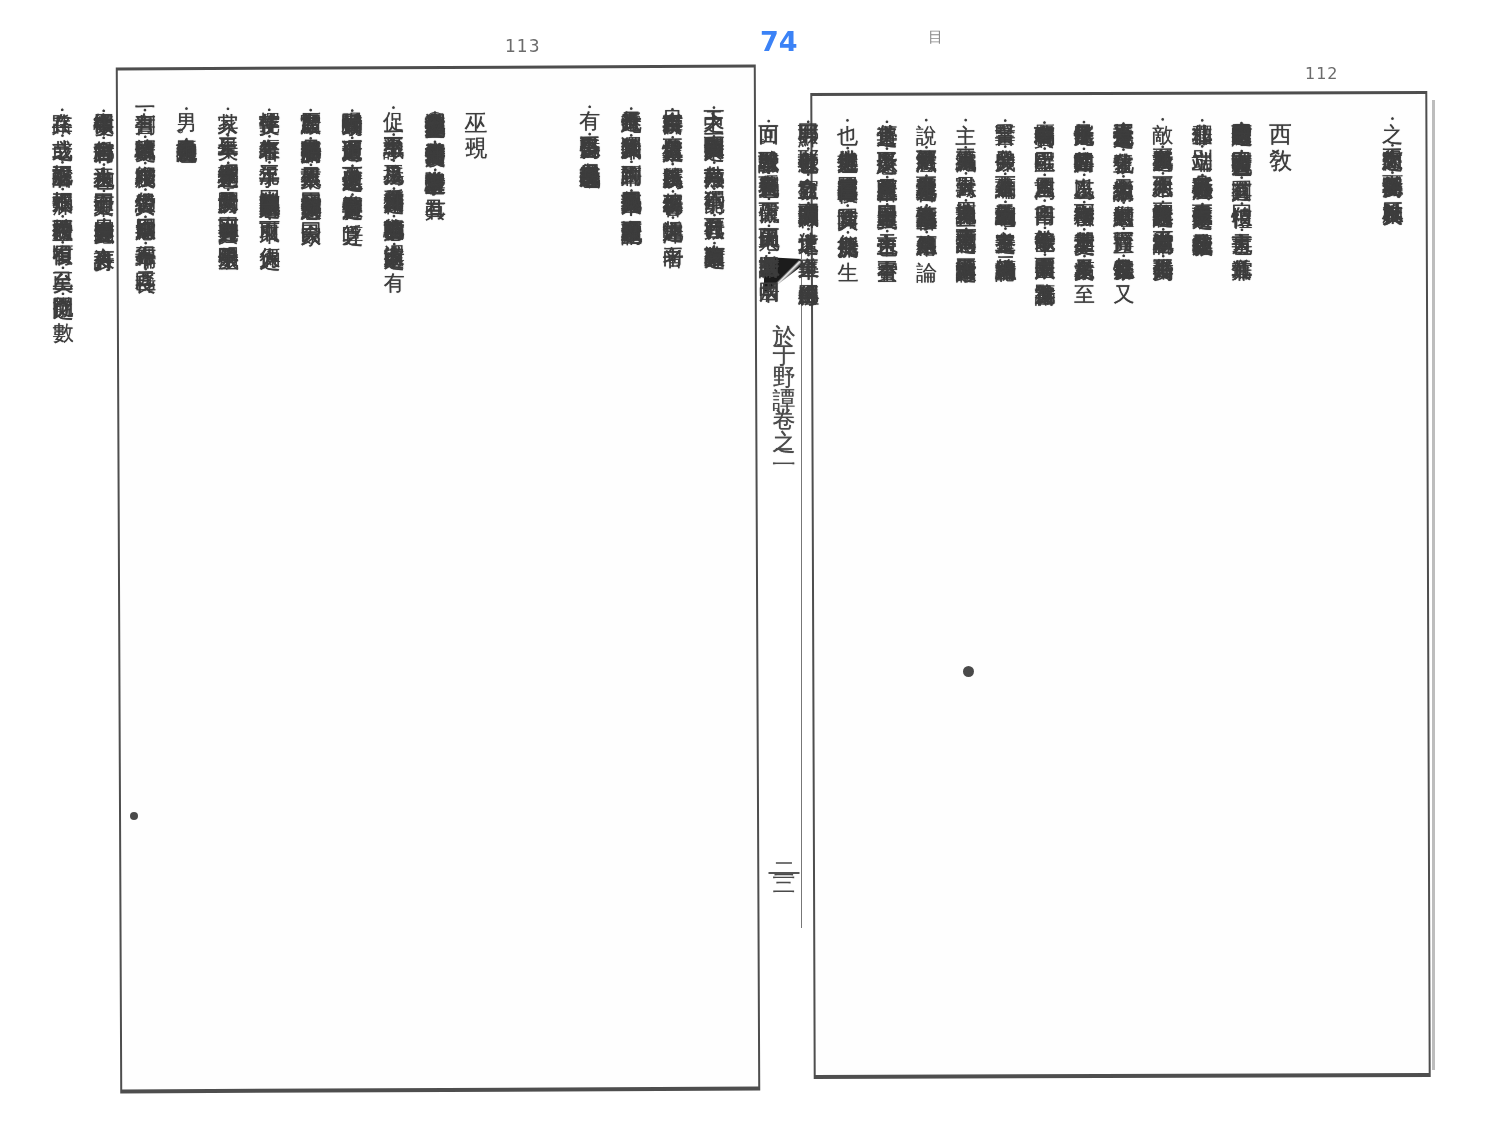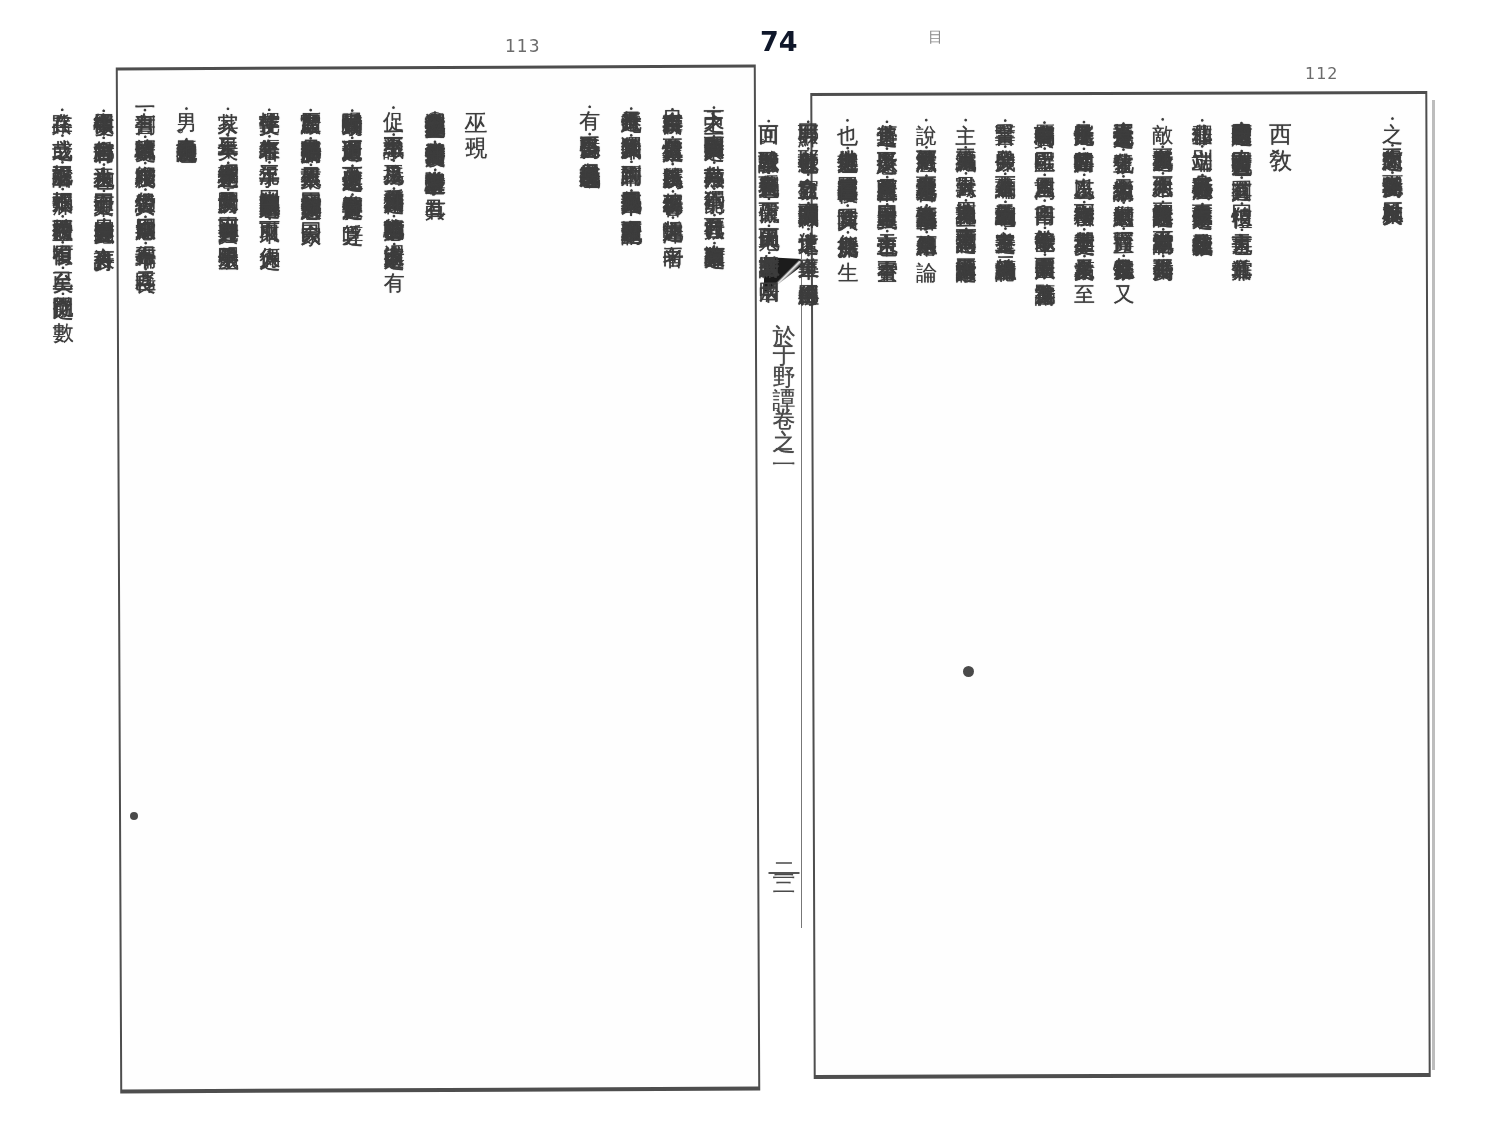--- a/index.html
+++ b/index.html
@@ -1,21 +1,21 @@
 <!DOCTYPE html>
 <html><head>
 <meta charset="utf-8">
 <style>
   html,body{margin:0;padding:0;background:#ffffff;}
   .scan{position:relative;width:1500px;height:1125px;background:#ffffff;overflow:hidden;
         font-family:"Liberation Serif","DejaVu Serif",serif;color:#3d3d3d;}
   
   .hdr-num{position:absolute;font-family:"DejaVu Sans",sans-serif;color:#6b6b6b;}
   .hdr-113{left:505px;top:36px;font-size:17px;letter-spacing:1px;}
-  .hdr-74{left:760px;top:26px;font-size:27px;color:#0f172a;font-weight:bold;}
+  .hdr-74{left:760px;top:26px;font-size:27px;color:#3b82f6;font-weight:bold;}
   .hdr-mark{left:928px;top:28px;font-size:15px;color:#8a8a8a;}
   .hdr-112{left:1305px;top:64px;font-size:16px;letter-spacing:1px;text-align:right;}
   
   .page{position:absolute;background:#fefefe;border:2px solid #4e4e4e;border-top-width:3px;border-bottom-width:4px;box-sizing:border-box;}
   .left-page{left:118px;top:66px;width:640px;height:1026px;transform:rotate(-0.25deg);}
   .right-page{left:812px;top:92px;width:617px;height:986px;transform:rotate(-0.2deg);}
   .page-text{position:absolute;writing-mode:vertical-rl;text-orientation:upright;
              white-space:nowrap;}
   .left-page .page-text{top:26px;right:20px;height:992px;}
   .right-page .page-text{top:12px;right:14px;height:968px;}

